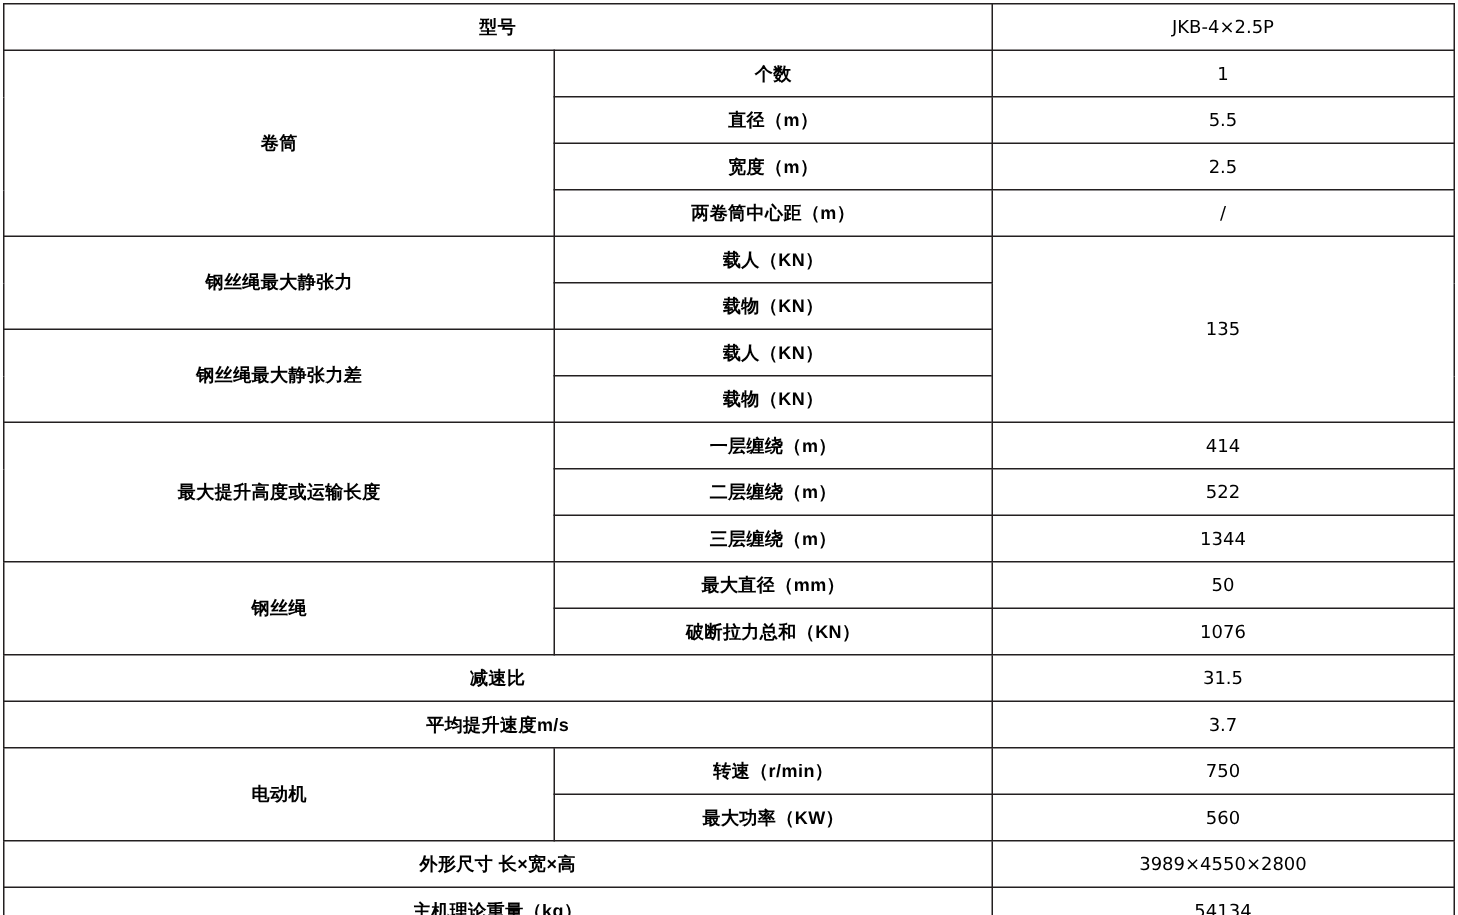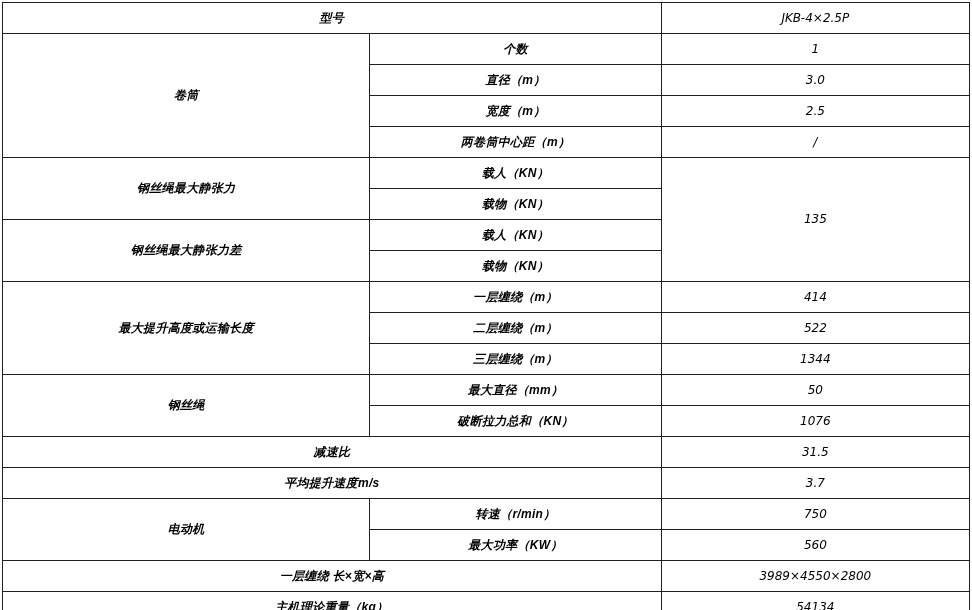--- a/index.html
+++ b/index.html
@@ -22,21 +22,20 @@
   }
   .spec-table td {
     border: 1px solid #231f20;
     text-align: center;
     vertical-align: middle;
     padding: 0 4px;
     height: 30px;
     line-height: 1.25;
     font-weight: bold;
     letter-spacing: 0.3px;
-    font-style: italic;
   }
   .col-a { width: 367px; }
   .col-b { width: 291px; }
   .col-c { width: 308px; }
   td.group {
     font-weight: bold;
     margin-left: 31px;
   }
   td.value {
     font-weight: normal;
@@ -62,21 +61,21 @@
         <td class="unitlabel" colspan="2">型号</td>
         <td class="value">JKB-4×2.5P</td>
       </tr>
       <tr>
         <td class="group" rowspan="4">卷筒</td>
         <td class="unitlabel">个数</td>
         <td class="value">1</td>
       </tr>
       <tr>
         <td class="unitlabel">直径（m）</td>
-        <td class="value">3.0</td>
+        <td class="value">5.5</td>
       </tr>
       <tr>
         <td class="unitlabel">宽度（m）</td>
         <td class="value">2.5</td>
       </tr>
       <tr>
         <td class="unitlabel">两卷筒中心距（m）</td>
         <td class="value">/</td>
       </tr>
       <tr>
@@ -127,21 +126,21 @@
       <tr>
         <td class="group" rowspan="2">电动机</td>
         <td class="unitlabel">转速（r/min）</td>
         <td class="value">750</td>
       </tr>
       <tr>
         <td class="unitlabel">最大功率（KW）</td>
         <td class="value">560</td>
       </tr>
       <tr>
-        <td class="unitlabel" colspan="2">一层缠绕 长×宽×高</td>
+        <td class="unitlabel" colspan="2">外形尺寸 长×宽×高</td>
         <td class="value">3989×4550×2800</td>
       </tr>
       <tr>
         <td class="unitlabel" colspan="2">主机理论重量（kg）</td>
         <td class="value">54134</td>
       </tr>
     </tbody>
 </table>
 
 </body></html>

